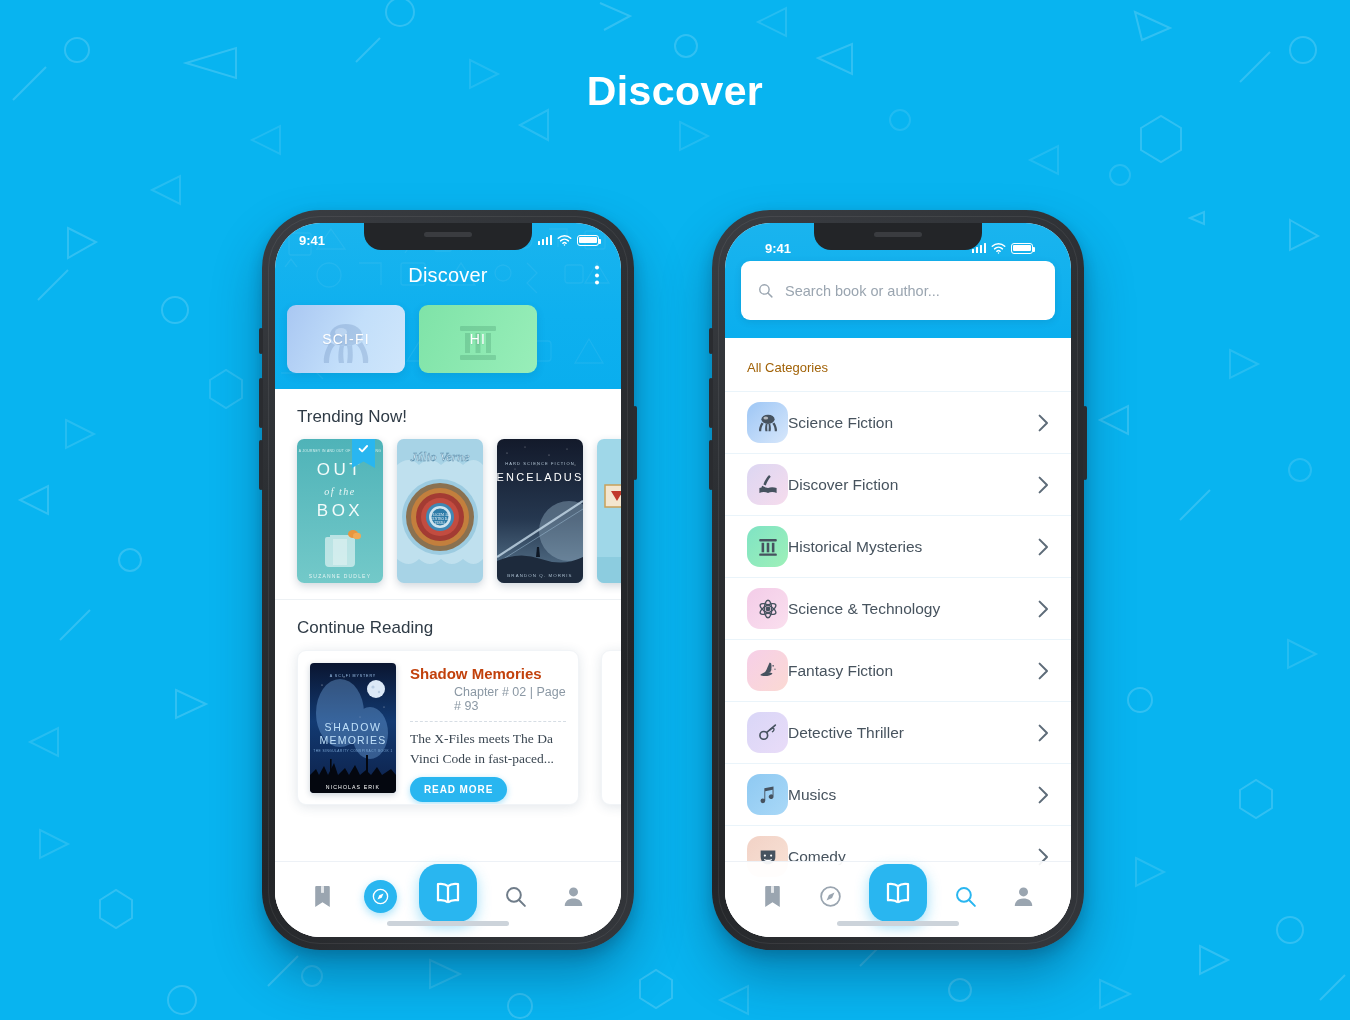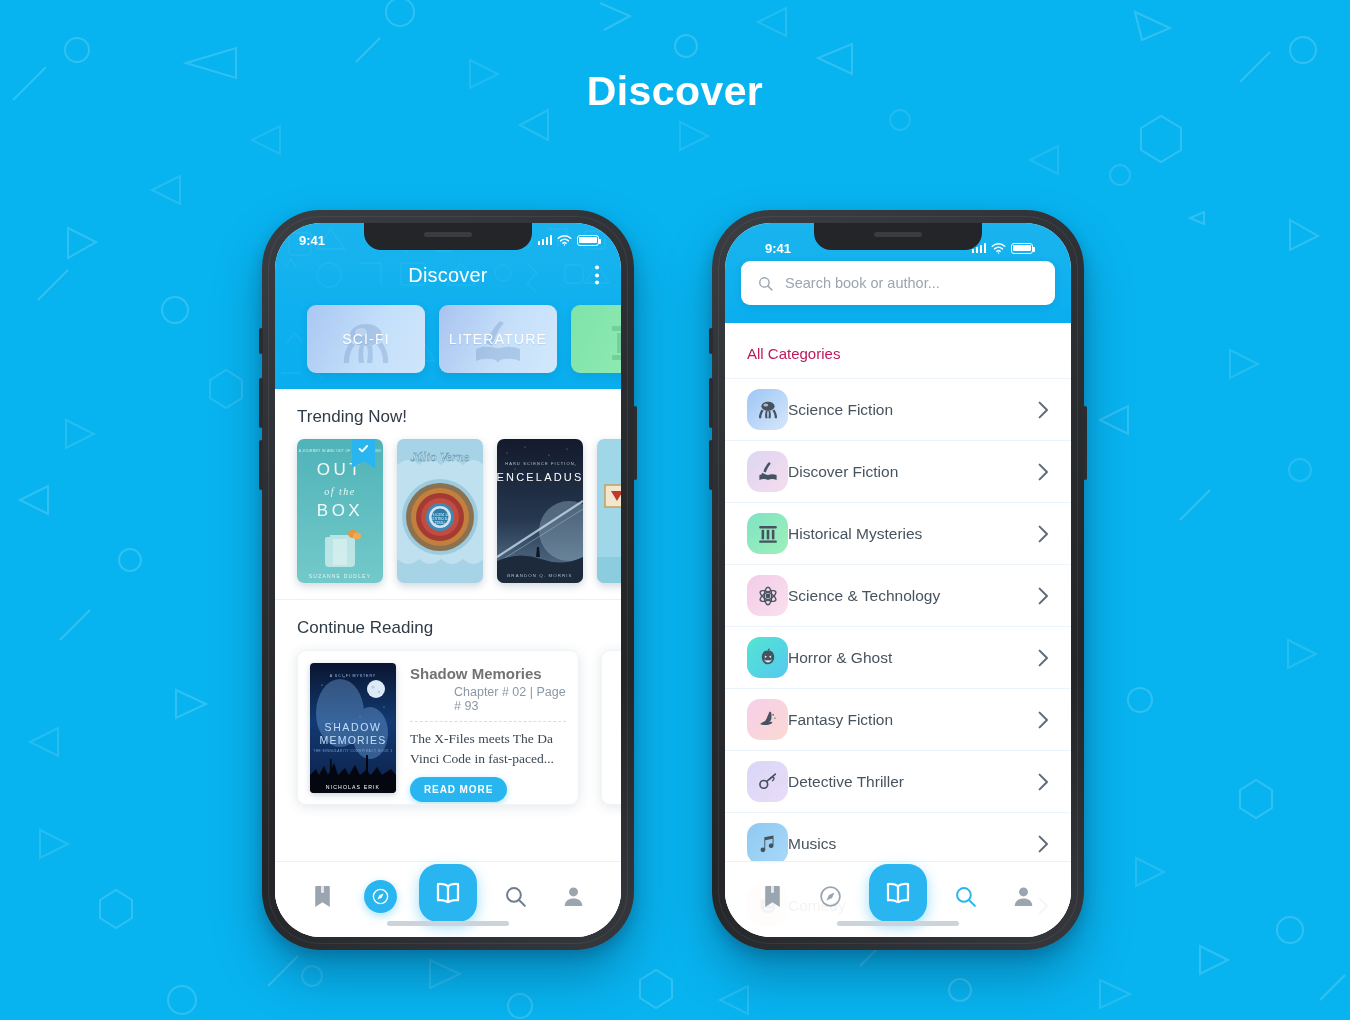--- a/index.html
+++ b/index.html
@@ -82,21 +82,21 @@
   .header-doodles{ position:absolute; inset:0; opacity:.4; pointer-events:none; }
   .appbar{
     height:44px; display:flex; align-items:center; justify-content:center;
     position:relative; z-index:2;
   }
   .appbar-title{ color:#fff; font-size:20px; letter-spacing:.2px; }
   .kebab{ position:absolute; right:22px; top:50%; transform:translateY(-50%);
           display:flex; flex-direction:column; gap:3.5px; cursor:pointer; }
   .kebab span{ width:4px; height:4px; border-radius:50%; background:#fff; display:block; }
 
-  .chips{ display:flex; gap:14px; padding:8px 0 0 32px; position:relative; z-index:2; }
+  .chips{ display:flex; gap:14px; padding:8px 0 0 12px; position:relative; z-index:2; }
   .chip{
     flex:0 0 118px; height:68px; border-radius:9px;
     display:flex; align-items:center; justify-content:center;
     color:#fff; font-size:14px; letter-spacing:1.2px;
     position:relative; overflow:hidden;
     box-shadow:0 3px 8px rgba(0,60,100,.12);
   }
   .chip-0{ background:linear-gradient(115deg,#a9c7f2 0%,#c3dffa 55%,#cfe6fb 100%); }
   .chip-1{ background:linear-gradient(115deg,#a9c3f0 0%,#c6e0fa 55%,#d2e8fb 100%); }
   .chip-2{ background:linear-gradient(115deg,#7fe3a8 0%,#98eeb9 100%); }
@@ -131,49 +131,49 @@
     position:relative; overflow:hidden;
   }
   .cr-card2{
     position:absolute; left:326px; top:0; width:282px; height:155px;
     background:#fff; border-radius:9px; border:1px solid #f1f4f7;
     box-shadow:0 2px 12px rgba(30,60,95,.13);
   }
   .cr-cover{ flex:0 0 86px; height:130px; border-radius:4px; overflow:hidden; position:relative;
              box-shadow:0 2px 6px rgba(20,50,80,.22); }
   .cr-info{ flex:1; min-width:0; padding-top:2px; }
-  .cr-title{ font-size:15px; color:#737373; font-weight:bold; }
+  .cr-title{ font-size:15px; color:#c2410c; font-weight:bold; }
   .cr-meta{ font-size:12.5px; color:#8b98a4; margin-top:3px;margin-left:44px; }
   .cr-dash{ border-top:1px dashed #d6dde4; margin:8px 0 7px; }
   .cr-desc{ font-family:"Liberation Serif",serif; font-size:13.5px; color:#3b4752; line-height:1.45; }
   .read-more{
     margin-top:9px; display:inline-block; background:#29b6f0; color:#fff;
     font-size:10px; font-weight:bold; letter-spacing:.9px;
     padding:7px 14px; border-radius:14px; cursor:pointer;
     box-shadow:0 2px 6px rgba(41,182,240,.4);
   }
 
   
   .search-header{
     background:linear-gradient(180deg,#1ab4ee 0%,#0aaeee 100%);
     padding:8px 16px 18px; position:relative; flex:0 0 auto;
   }
   .search-box{
-    background:#fff; border-radius:9px; height:44px;
+    background:#fff; border-radius:9px; height:59px;
     display:flex; align-items:center; gap:11px; padding:0 16px;
     box-shadow:0 2px 7px rgba(0,60,100,.13); position:relative; z-index:2;
   }
   .search-box input{
     border:none; outline:none; flex:1; font-size:14.5px; color:#47535e;
     font-family:"Liberation Sans",sans-serif; background:transparent;
   }
   .search-box input::placeholder{ color:#9aa5b0; }
 
   .cat-wrap{ flex:1; background:#fff; overflow:hidden; position:relative; }
-  .cat-head{ font-size:15px; color:#be185d; padding:22px 22px 16px; }
+  .cat-head{ font-size:13px; color:#a16207; padding:22px 22px 16px; }
   .cat-item{
     display:flex; align-items:center; gap:0;
     padding:10px 22px; height:62px; border-top:1px solid #eaf4fa;
     cursor:pointer;
   }
   .cat-ico{
     flex:0 0 41px; width:41px; height:41px; border-radius:13px;
     display:flex; align-items:center; justify-content:center;
   }
   .cat-ico svg{ width:22px; height:22px; }
@@ -354,30 +354,20 @@
           <svg class="glyph" width="54" height="44" viewBox="0 0 54 44" fill="#4a6fa5">
             <ellipse cx="27" cy="15" rx="16" ry="11"></ellipse>
             <ellipse cx="22" cy="12" rx="6" ry="4" fill="#ffffff" opacity=".55"></ellipse>
             <path d="M11 22 C6 30 4 38 5 43 L10 43 C10 36 12 29 16 25 Z"></path>
             <path d="M21 25 C19 32 19 39 20 43 L25 43 C24 36 24 30 25 26 Z"></path>
             <path d="M33 25 C34 32 34 39 33 43 L28 43 C29 36 29 30 28 26 Z"></path>
             <path d="M43 22 C48 30 50 38 49 43 L44 43 C44 36 42 29 38 25 Z"></path>
           </svg>
           <span class="lbl">SCI-FI</span>
         </div>
-        <div class="chip chip-1">
-          <svg class="glyph" width="56" height="46" viewBox="0 0 56 46" fill="#4a6fa5">
-            <path d="M30 2 C24 8 19 16 16 24 l6 3 C25 18 29 9 34 4 Z"></path>
-            <path d="M13 27 l8 4 l-3 5 l-7 -4 Z"></path>
-            <path d="M28 30 C22 27 13 27 6 30 l0 12 C13 39 22 39 28 42 Z"></path>
-            <path d="M28 30 C34 27 43 27 50 30 l0 12 C43 39 34 39 28 42 Z"></path>
-            <rect x="26.5" y="29" width="3" height="14" rx="1"></rect>
-          </svg>
-          <span class="lbl">LITERATURE</span>
-        </div>
         <div class="chip chip-2">
           <svg class="glyph" width="44" height="44" viewBox="0 0 44 44" fill="#2d7a56">
             <rect x="4" y="6" width="36" height="5" rx="1"></rect>
             <rect x="9" y="13" width="5" height="20"></rect>
               <rect x="19.5" y="13" width="5" height="20"></rect>
               <rect x="30" y="13" width="5" height="20"></rect>
             <rect x="4" y="35" width="36" height="5" rx="1"></rect>
           </svg>
           <span class="lbl">HI</span>
         </div>
@@ -671,34 +661,20 @@
             <ellipse cx="12" cy="12" rx="9.6" ry="4" transform="rotate(90 12 12)"></ellipse>
             <ellipse cx="12" cy="12" rx="9.6" ry="4" transform="rotate(150 12 12)"></ellipse>
           </svg>
         </div>
         <div class="cat-label">Science &amp; Technology</div>
         <svg class="chev" width="11" height="18" viewBox="0 0 11 18" fill="none" stroke="#5d6b78" stroke-width="2" stroke-linecap="round" stroke-linejoin="round">
             <path d="M1.6 1.6 9 9l-7.4 7.4"></path>
           </svg>
       </div>
 
-      <div class="cat-item">
-        <div class="cat-ico" style="background:linear-gradient(135deg,#52e5d0,#56c8f2)">
-          <svg viewBox="0 0 24 24" fill="#46525f">
-            <path d="M11.4 4.2c.3-1.4.9-2.4 2-2.8l.5 1.2c-.8.4-1.1 1-1.2 1.8z"></path>
-            <path d="M12 4.6c-1.6-1-3.6-.5-4.8.8-1.4 1.5-2 3.7-2 5.8 0 3.8 2.6 7.6 6.8 7.6s6.8-3.8 6.8-7.6c0-2.1-.6-4.3-2-5.8-1.2-1.3-3.2-1.8-4.8-.8z"></path>
-            <path d="M8.6 9.2l2.4 1.4-2.4 1.4zM15.4 9.2l-2.4 1.4 2.4 1.4z" fill="#d7f4ef"></path>
-            <path d="M7.8 13.6c1.2.3 1.8 1.2 2.8 1.2s1.4-.9 1.4-.9.4.9 1.4.9 1.6-.9 2.8-1.2c-.6 1.9-2.4 3.2-4.2 3.2s-3.6-1.3-4.2-3.2z" fill="#d7f4ef"></path>
-          </svg>
-        </div>
-        <div class="cat-label">Horror &amp; Ghost</div>
-        <svg class="chev" width="11" height="18" viewBox="0 0 11 18" fill="none" stroke="#5d6b78" stroke-width="2" stroke-linecap="round" stroke-linejoin="round">
-            <path d="M1.6 1.6 9 9l-7.4 7.4"></path>
-          </svg>
-      </div>
 
       <div class="cat-item">
         <div class="cat-ico" style="background:linear-gradient(135deg,#f6cfe8,#fbd9d3)">
           <svg viewBox="0 0 24 24" fill="#46525f">
             <path d="M13.8 2.6c-.8 1.6-2 4.6-3.2 7.4-.6 1.4-1.6 3-3 4.4 2.6.4 5.2-.2 7.2-1.6 1.2-2.6 1.4-6.6.6-9.2z"></path>
             <path d="M3.4 16.4c1.2-1.4 3.4-2.6 6-3 2.6-.4 5.4 0 7.4 1-.2 1-1.4 1.8-3.4 2.4-2.8.8-7.2 1-10 -.4z"></path>
             <circle cx="17.6" cy="6.4" r=".9"></circle>
               <circle cx="19.6" cy="10" r=".7"></circle>
               <circle cx="16.2" cy="10.8" r=".5"></circle>
           </svg>

